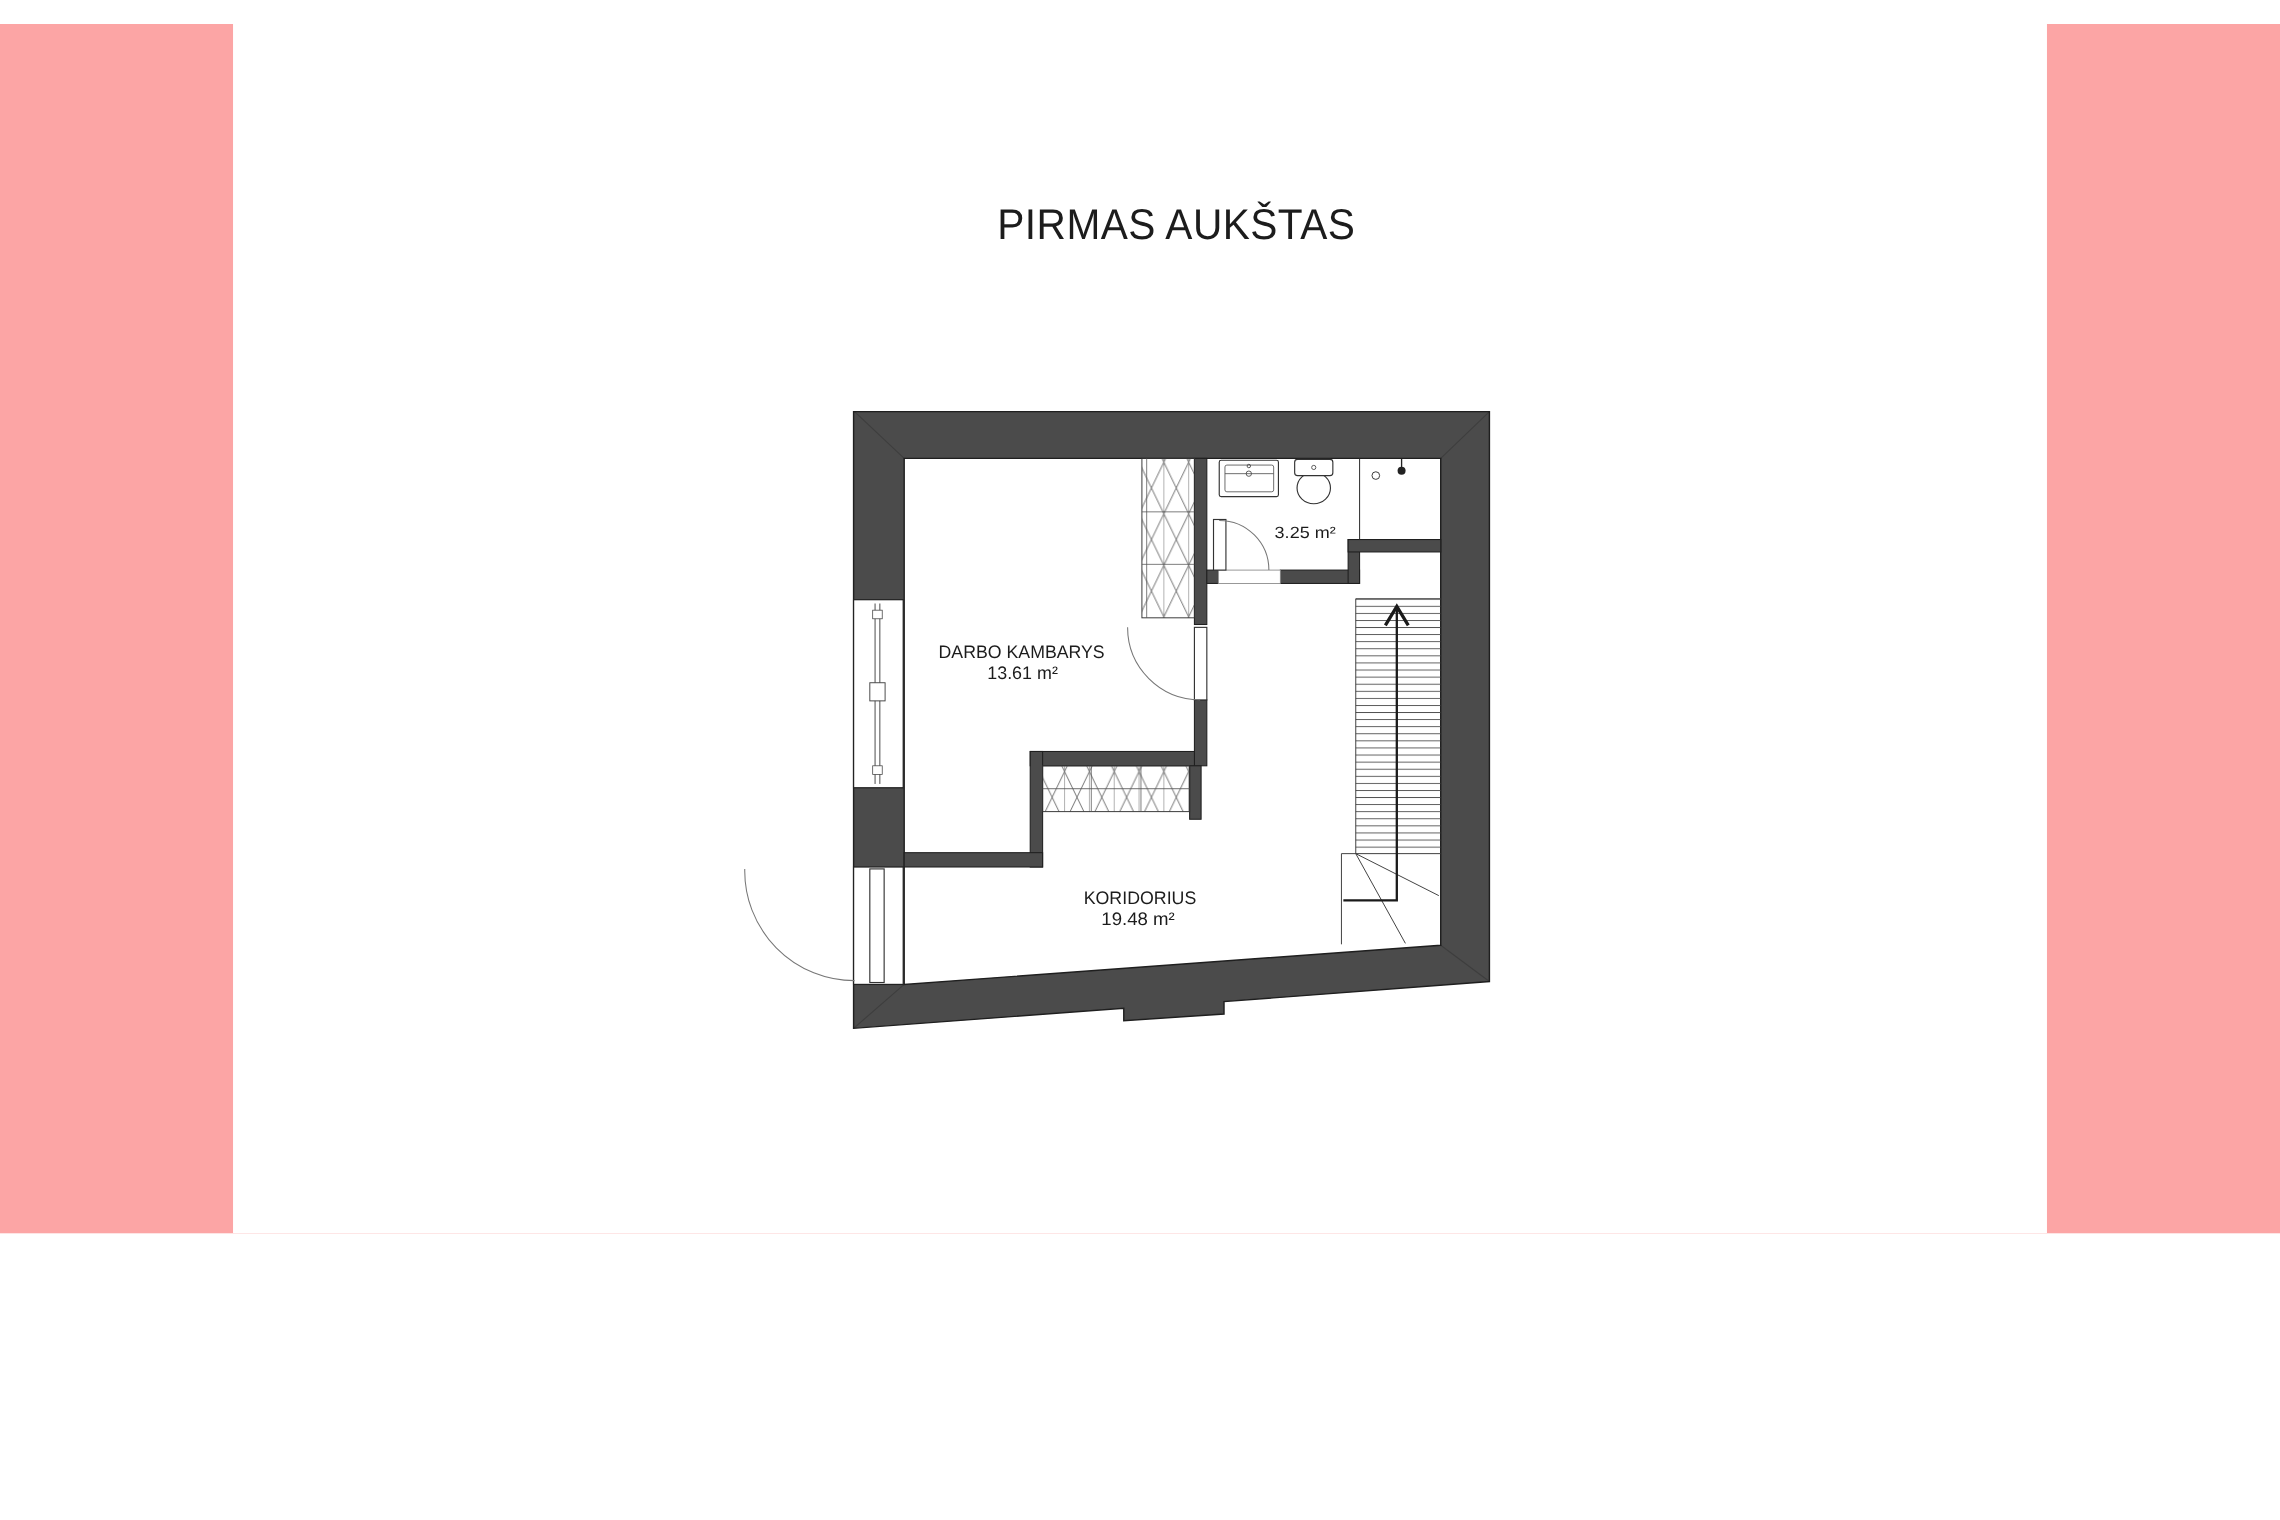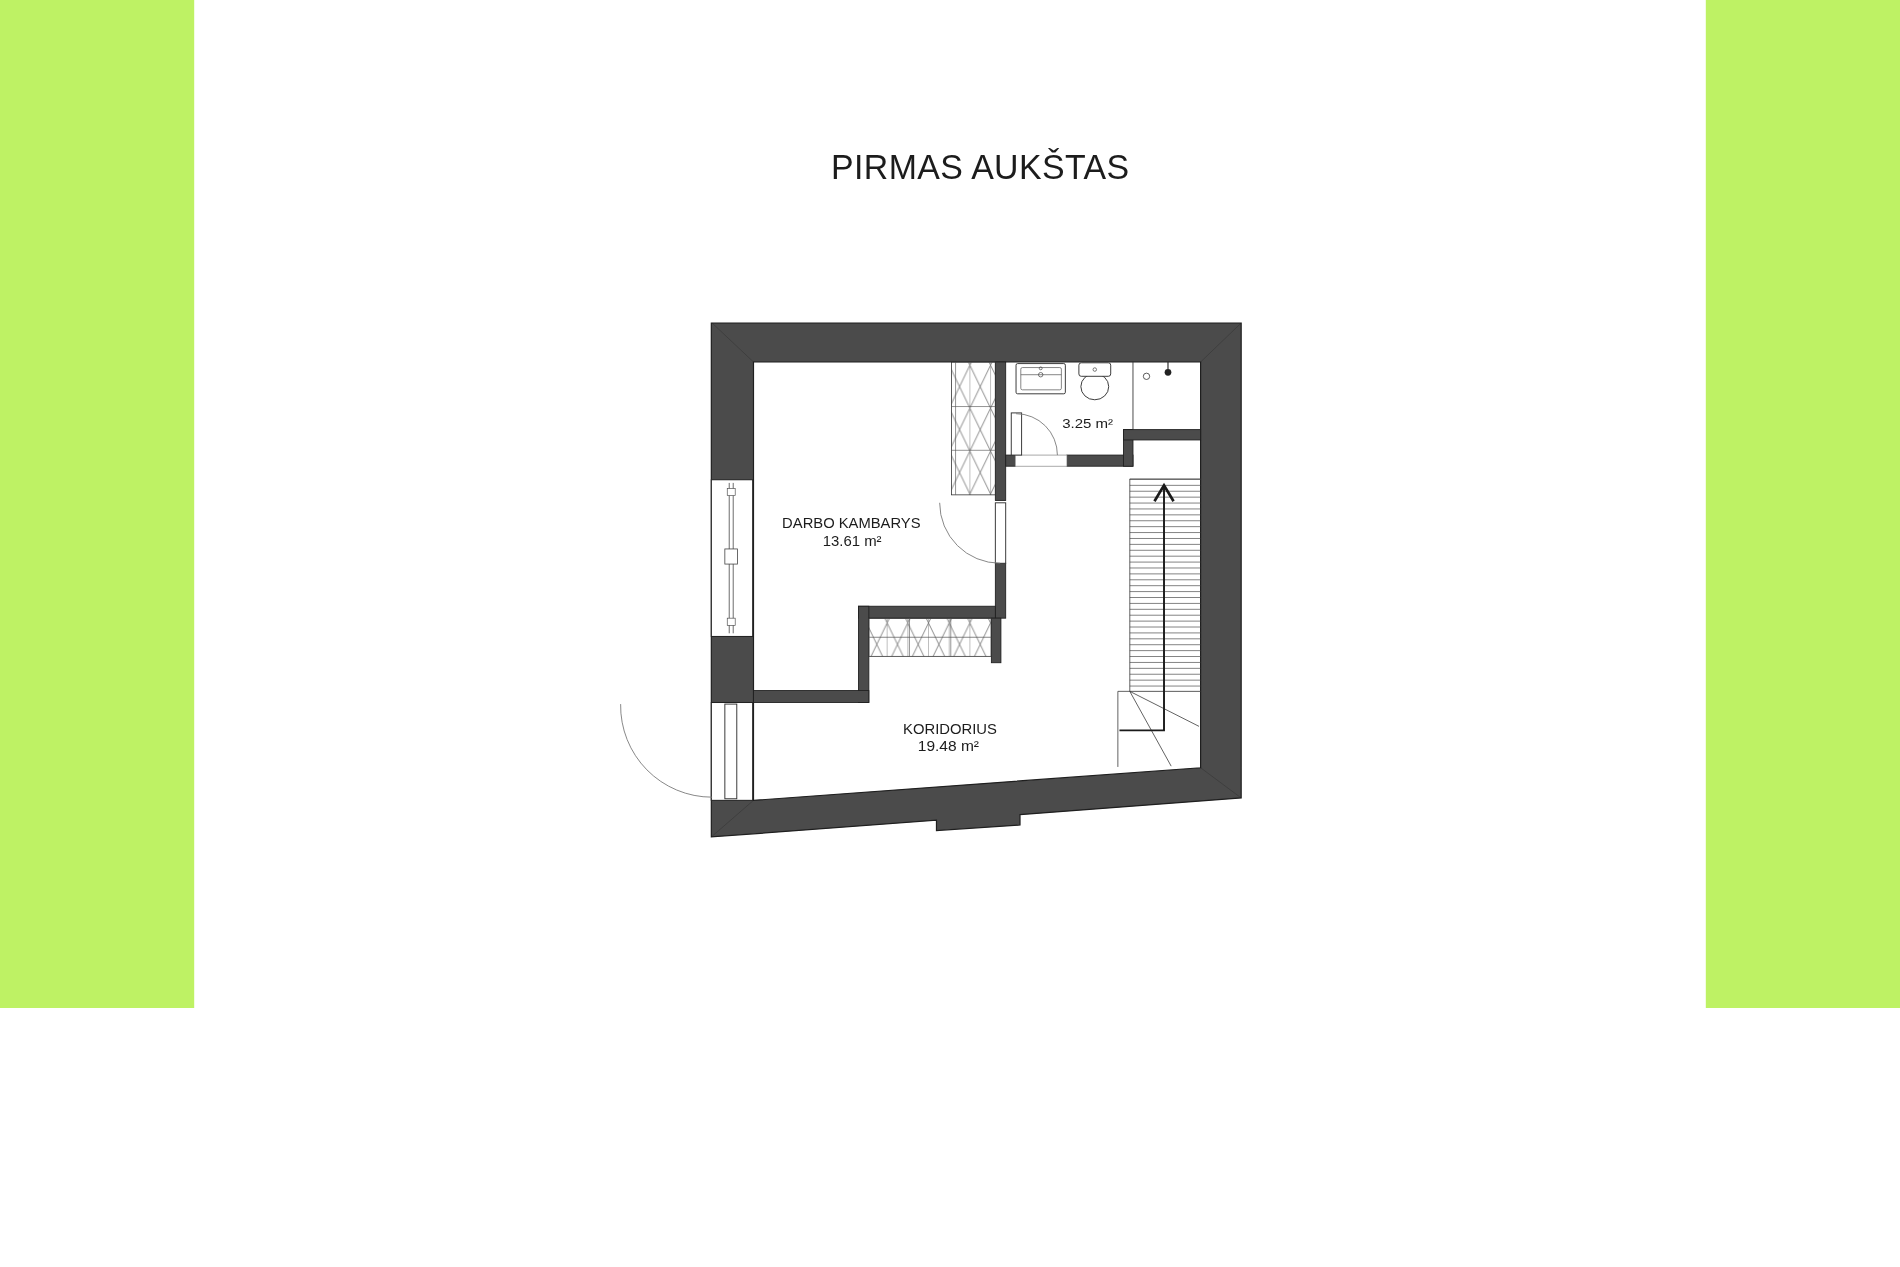--- a/index.html
+++ b/index.html
@@ -5,22 +5,23 @@
   html, body {
     margin: 0;
     padding: 0;
     background: #ffffff;
     font-family: "Liberation Sans", sans-serif;
   }
   .sheet {
     position: relative;
     width: 1900px;
     height: 1008px;
-    background: #bef264;
+    background: #fca5a5;
     overflow: hidden;
+    margin-top: 20px;
   }
   .sheet svg {
     position: absolute;
     left: 0;
     top: 0;
     width: 100%;
     height: 100%;
     display: block;
   }
   text {

